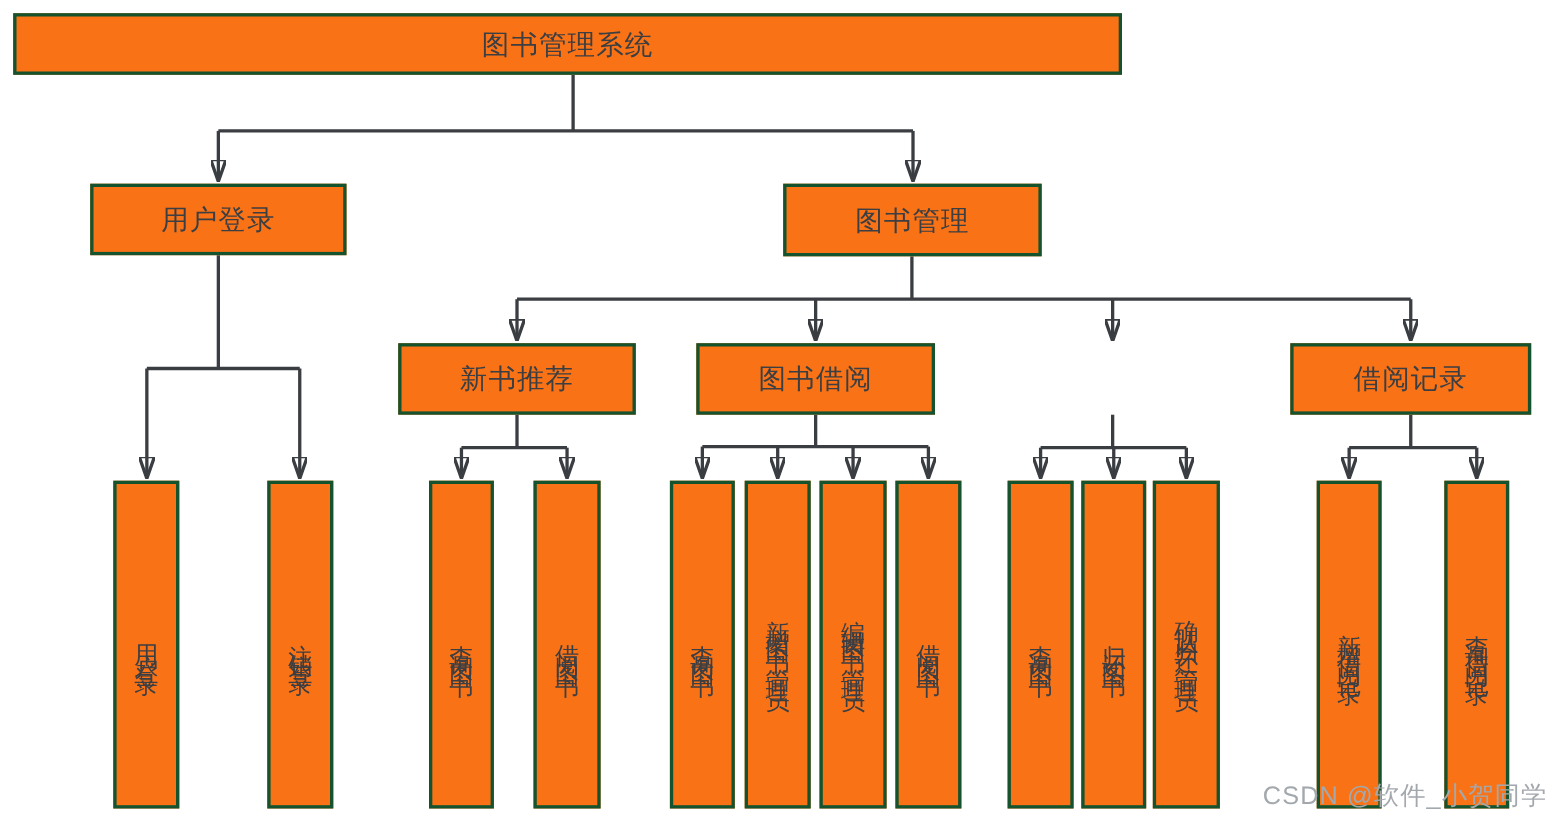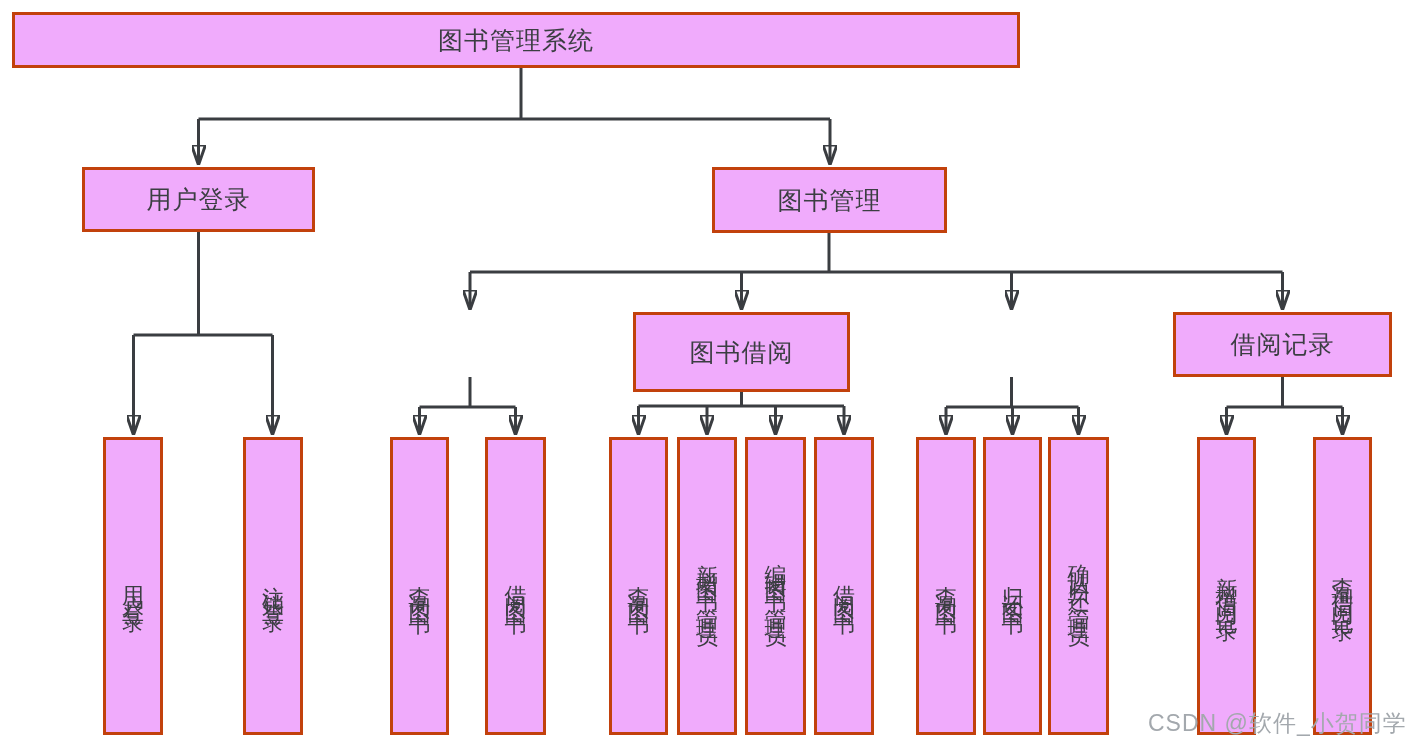--- a/index.html
+++ b/index.html
@@ -19,22 +19,22 @@
     z-index: 1;
   }
   .connector-layer path {
     stroke: #3a3d41;
     stroke-width: 3;
     fill: none;
   }
   .node {
     position: absolute;
     box-sizing: border-box;
-    background: #f0abfc;
-    border: 3px solid #c2410c;
+    background: #f97316;
+    border: 3px solid #14532d;
     display: flex;
     align-items: center;
     justify-content: center;
     z-index: 2;
     text-align: center;
   }
   .node .hlabel {
     font-size: 25px;
     letter-spacing: 1px;
     color: #3b3e42;
@@ -115,21 +115,24 @@
     <span class="hlabel">图书管理系统</span>
   </div>
 
   <div class="node" style="left:82px; top:167px; width:233px; height:65px;">
     <span class="hlabel">用户登录</span>
   </div>
   <div class="node" style="left:712px; top:167px; width:235px; height:66px;font-family:Liberation Mono, monospace;">
     <span class="hlabel">图书管理</span>
   </div>
 
-  <div class="node" style="left:633px; top:312px; width:217px; height:80px;">
+  <div class="node" style="left:362px; top:312px; width:216px; height:65px;">
+    <span class="hlabel">新书推荐</span>
+  </div>
+  <div class="node" style="left:633px; top:312px; width:217px; height:65px;">
     <span class="hlabel">图书借阅</span>
   </div>
   <div class="node" style="left:1173px; top:312px; width:219px; height:65px;">
     <span class="hlabel">借阅记录</span>
   </div>
 
   <div class="node leaf" style="left:103px; top:437px; width:60px; height:298px;">
     <span class="vlabel">用户登录</span>
   </div>
   <div class="node leaf" style="left:243px; top:437px; width:60px; height:298px;">

